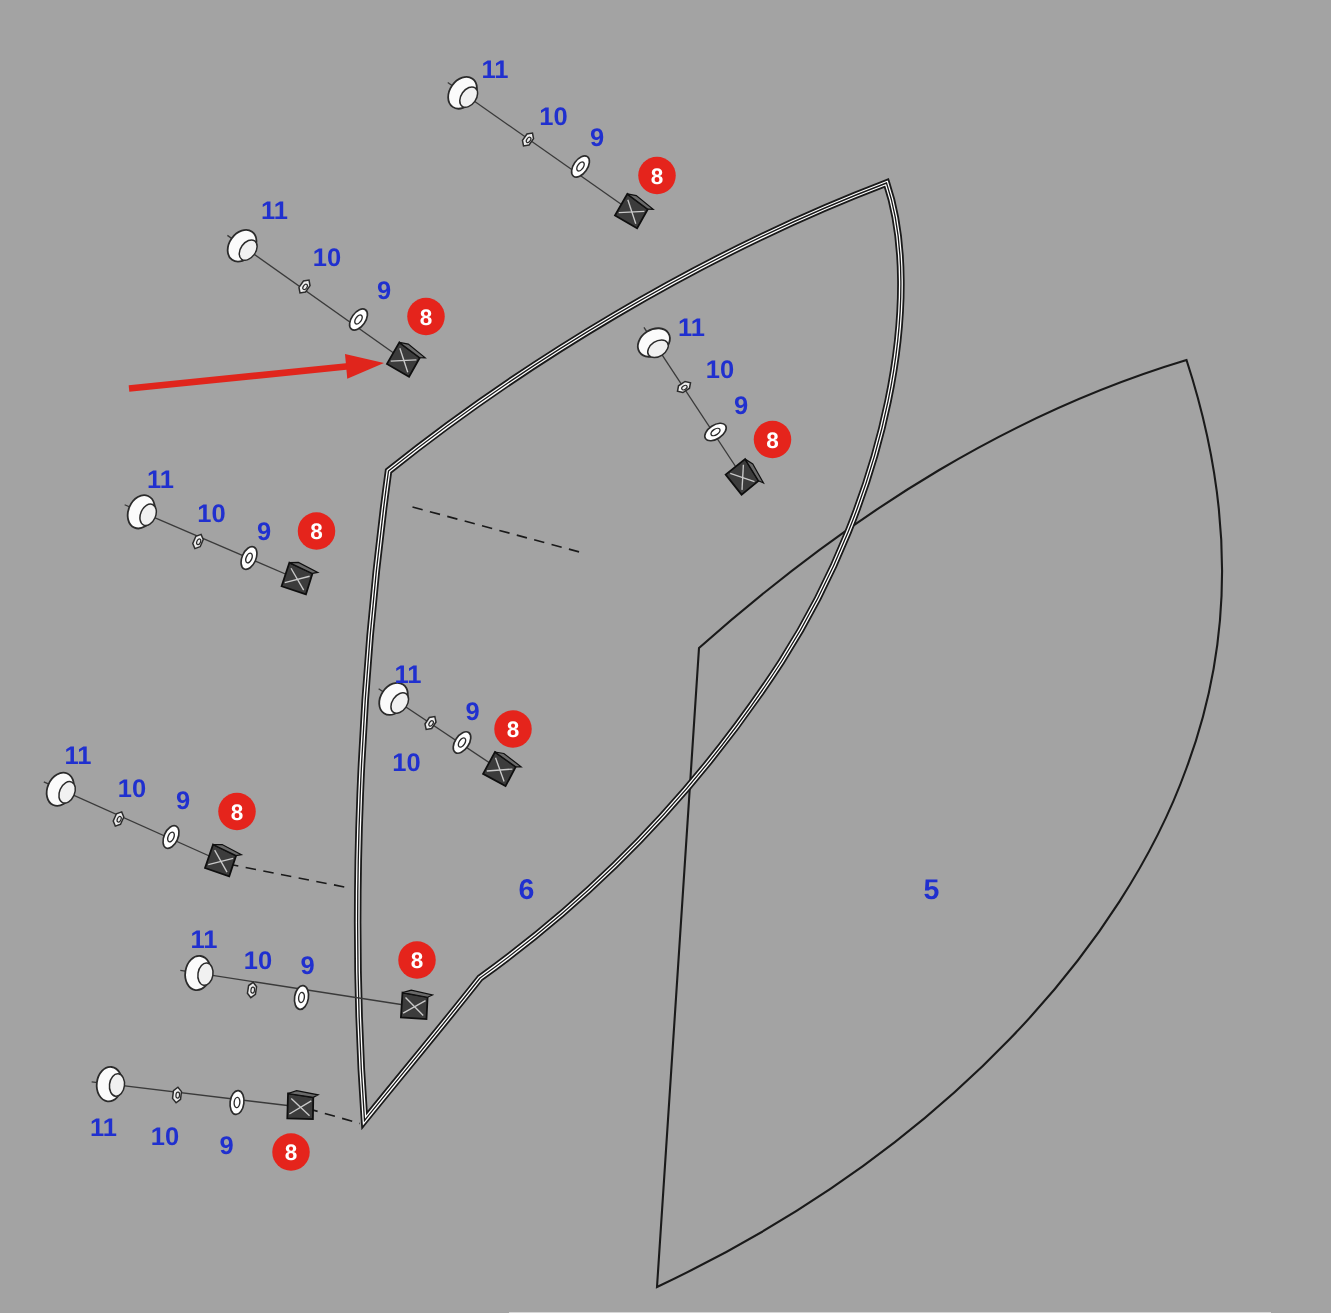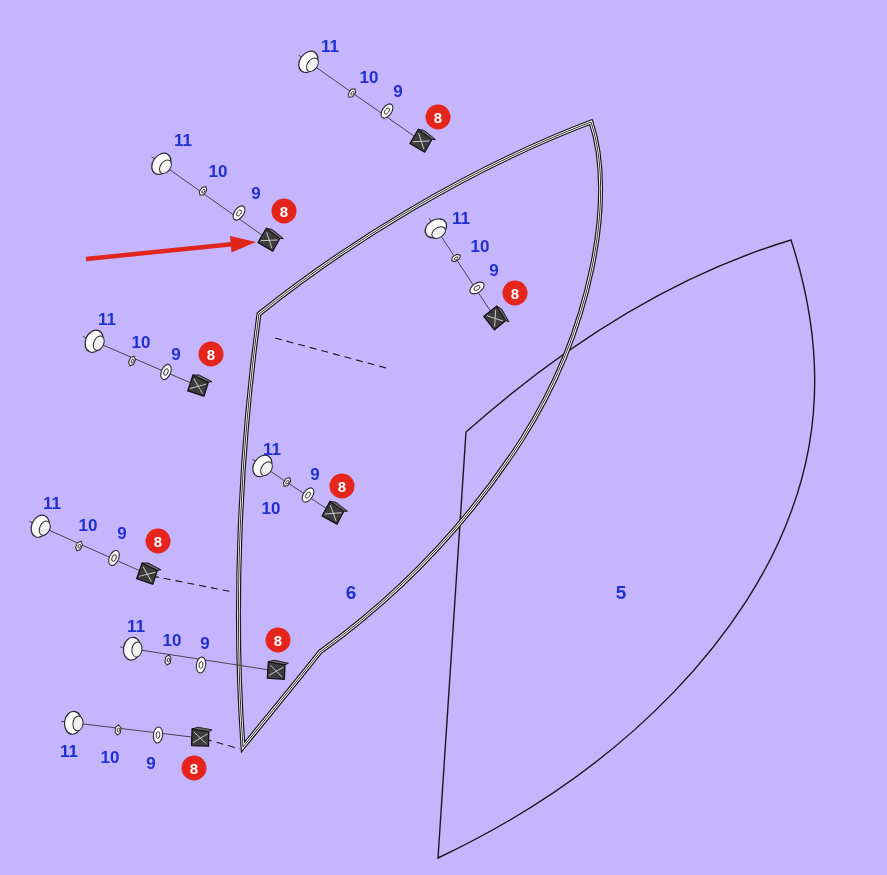--- a/index.html
+++ b/index.html
@@ -1,16 +1,16 @@
 <!DOCTYPE html>
 <html><head>
 <meta charset="utf-8">
 <style>
   html,body{margin:0;padding:0;background:#ffffff;}
-  .stage{position:relative;width:887px;height:875px;background:#c4b5fd;overflow:hidden;}
+  .stage{position:relative;width:887px;height:875px;background:#a3a3a3;overflow:hidden;}
   svg{display:block;}
   .big-label{fill:#2030cf;font:bold 19px "Liberation Sans",sans-serif;text-anchor:middle;}
   .glass-line{fill:none;stroke:#1a1a1a;stroke-width:1.4;}
   .seal-outer{fill:none;stroke:#1a1a1a;stroke-width:5;}
   .seal-mid{fill:none;stroke:#ffffff;stroke-width:2.6;}
   .seal-inner{fill:none;stroke:#1a1a1a;stroke-width:0.9;}
 </style>
 </head>
 <body>
 

